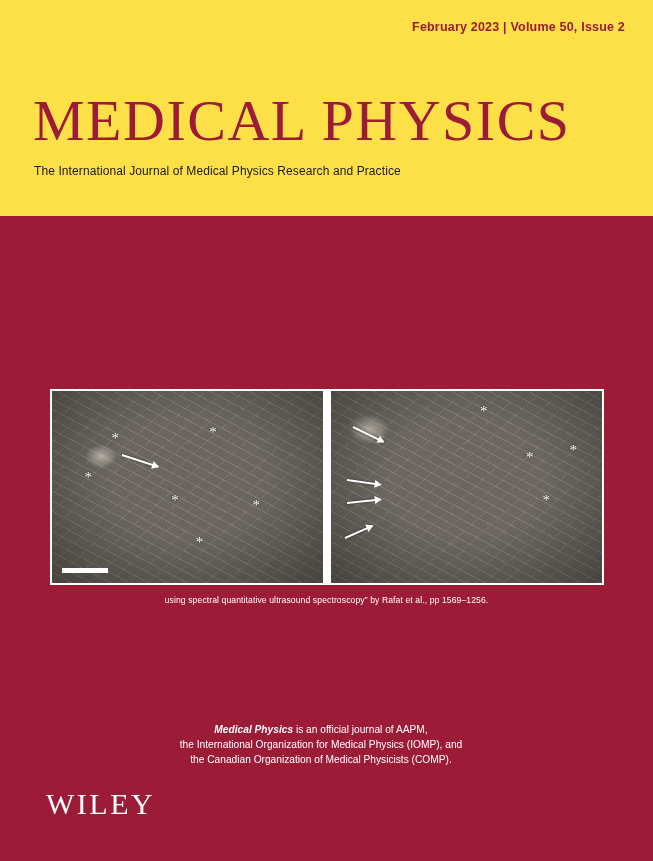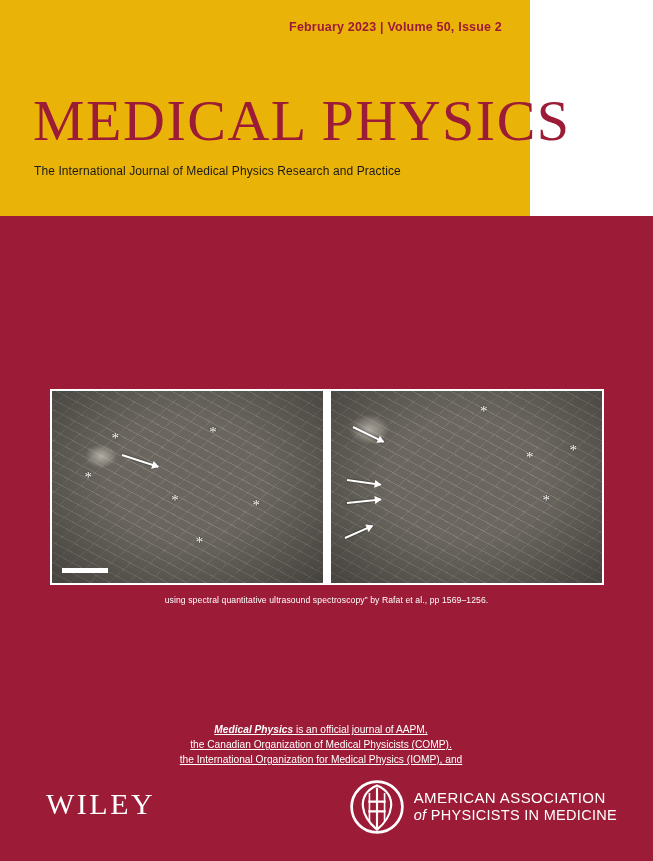--- a/index.html
+++ b/index.html
@@ -17,23 +17,23 @@
     position: relative;
     width: 653px;
     height: 861px;
     background: #ffffff;
   }
 
   
   .top-band {
     position: absolute;
     left: 0; top: 0;
-    width: 530px;
+    width: 653px;
     height: 216px;
-    background: #eab308;
+    background: #fde047;
   }
   .issue-line {
     position: absolute;
     right: 28px;
     top: 20px;
     font-size: 12.5px;
     font-weight: bold;
     color: #9c1b36;
     letter-spacing: 0.2px;
     white-space: nowrap;
@@ -175,21 +175,20 @@
   
   .journal-note {
     position: absolute;
     left: 0;
     top: 722px;
     width: 642px;
     text-align: center;
     color: #ffffff;
     font-size: 10.2px;
     line-height: 15px;
-    text-decoration: underline;
   }
   .journal-note .em {
     font-style: italic;
     font-weight: bold;
   }
 
   
   .wiley {
     position: absolute;
     left: 46px;
@@ -276,35 +275,20 @@
   </div>
 
   <div class="figure-caption">
     <div>using spectral quantitative ultrasound spectroscopy” by Rafat et al., pp 1569–1256.</div>
   </div>
 
   <div class="journal-note">
     <div>
       <span class="em">Medical Physics</span><span> is an official journal of AAPM,</span>
     </div>
+    <div>the International Organization for Medical Physics (IOMP), and</div>
     <div>the Canadian Organization of Medical Physicists (COMP).</div>
-    <div>the International Organization for Medical Physics (IOMP), and</div>
   </div>
 
   <div class="wiley">WILEY</div>
 
-  <div class="aapm">
-    <svg class="aapm-mark" viewBox="0 0 100 100">
-      <circle cx="50" cy="50" r="47" fill="none" stroke="#ffffff" stroke-width="5"></circle>
-      <path d="M50 10 C30 18, 22 34, 24 50 C26 68, 38 82, 50 92 C62 82, 74 68, 76 50 C78 34, 70 18, 50 10 Z" fill="none" stroke="#ffffff" stroke-width="4"></path>
-      <path d="M34 40 L66 40 M34 58 L66 58" stroke="#ffffff" stroke-width="4"></path>
-      <path d="M50 14 L50 90" stroke="#ffffff" stroke-width="4"></path>
-      <path d="M36 24 L36 76 M64 24 L64 76" stroke="#ffffff" stroke-width="3"></path>
-    </svg>
-    <div class="aapm-text">
-      <div class="aapm-l1">AMERICAN ASSOCIATION</div>
-      <div class="aapm-l2">
-        <span class="it">of </span><span>PHYSICISTS IN MEDICINE</span>
-      </div>
-    </div>
-  </div>
 
 </div>
 
 </body></html>

